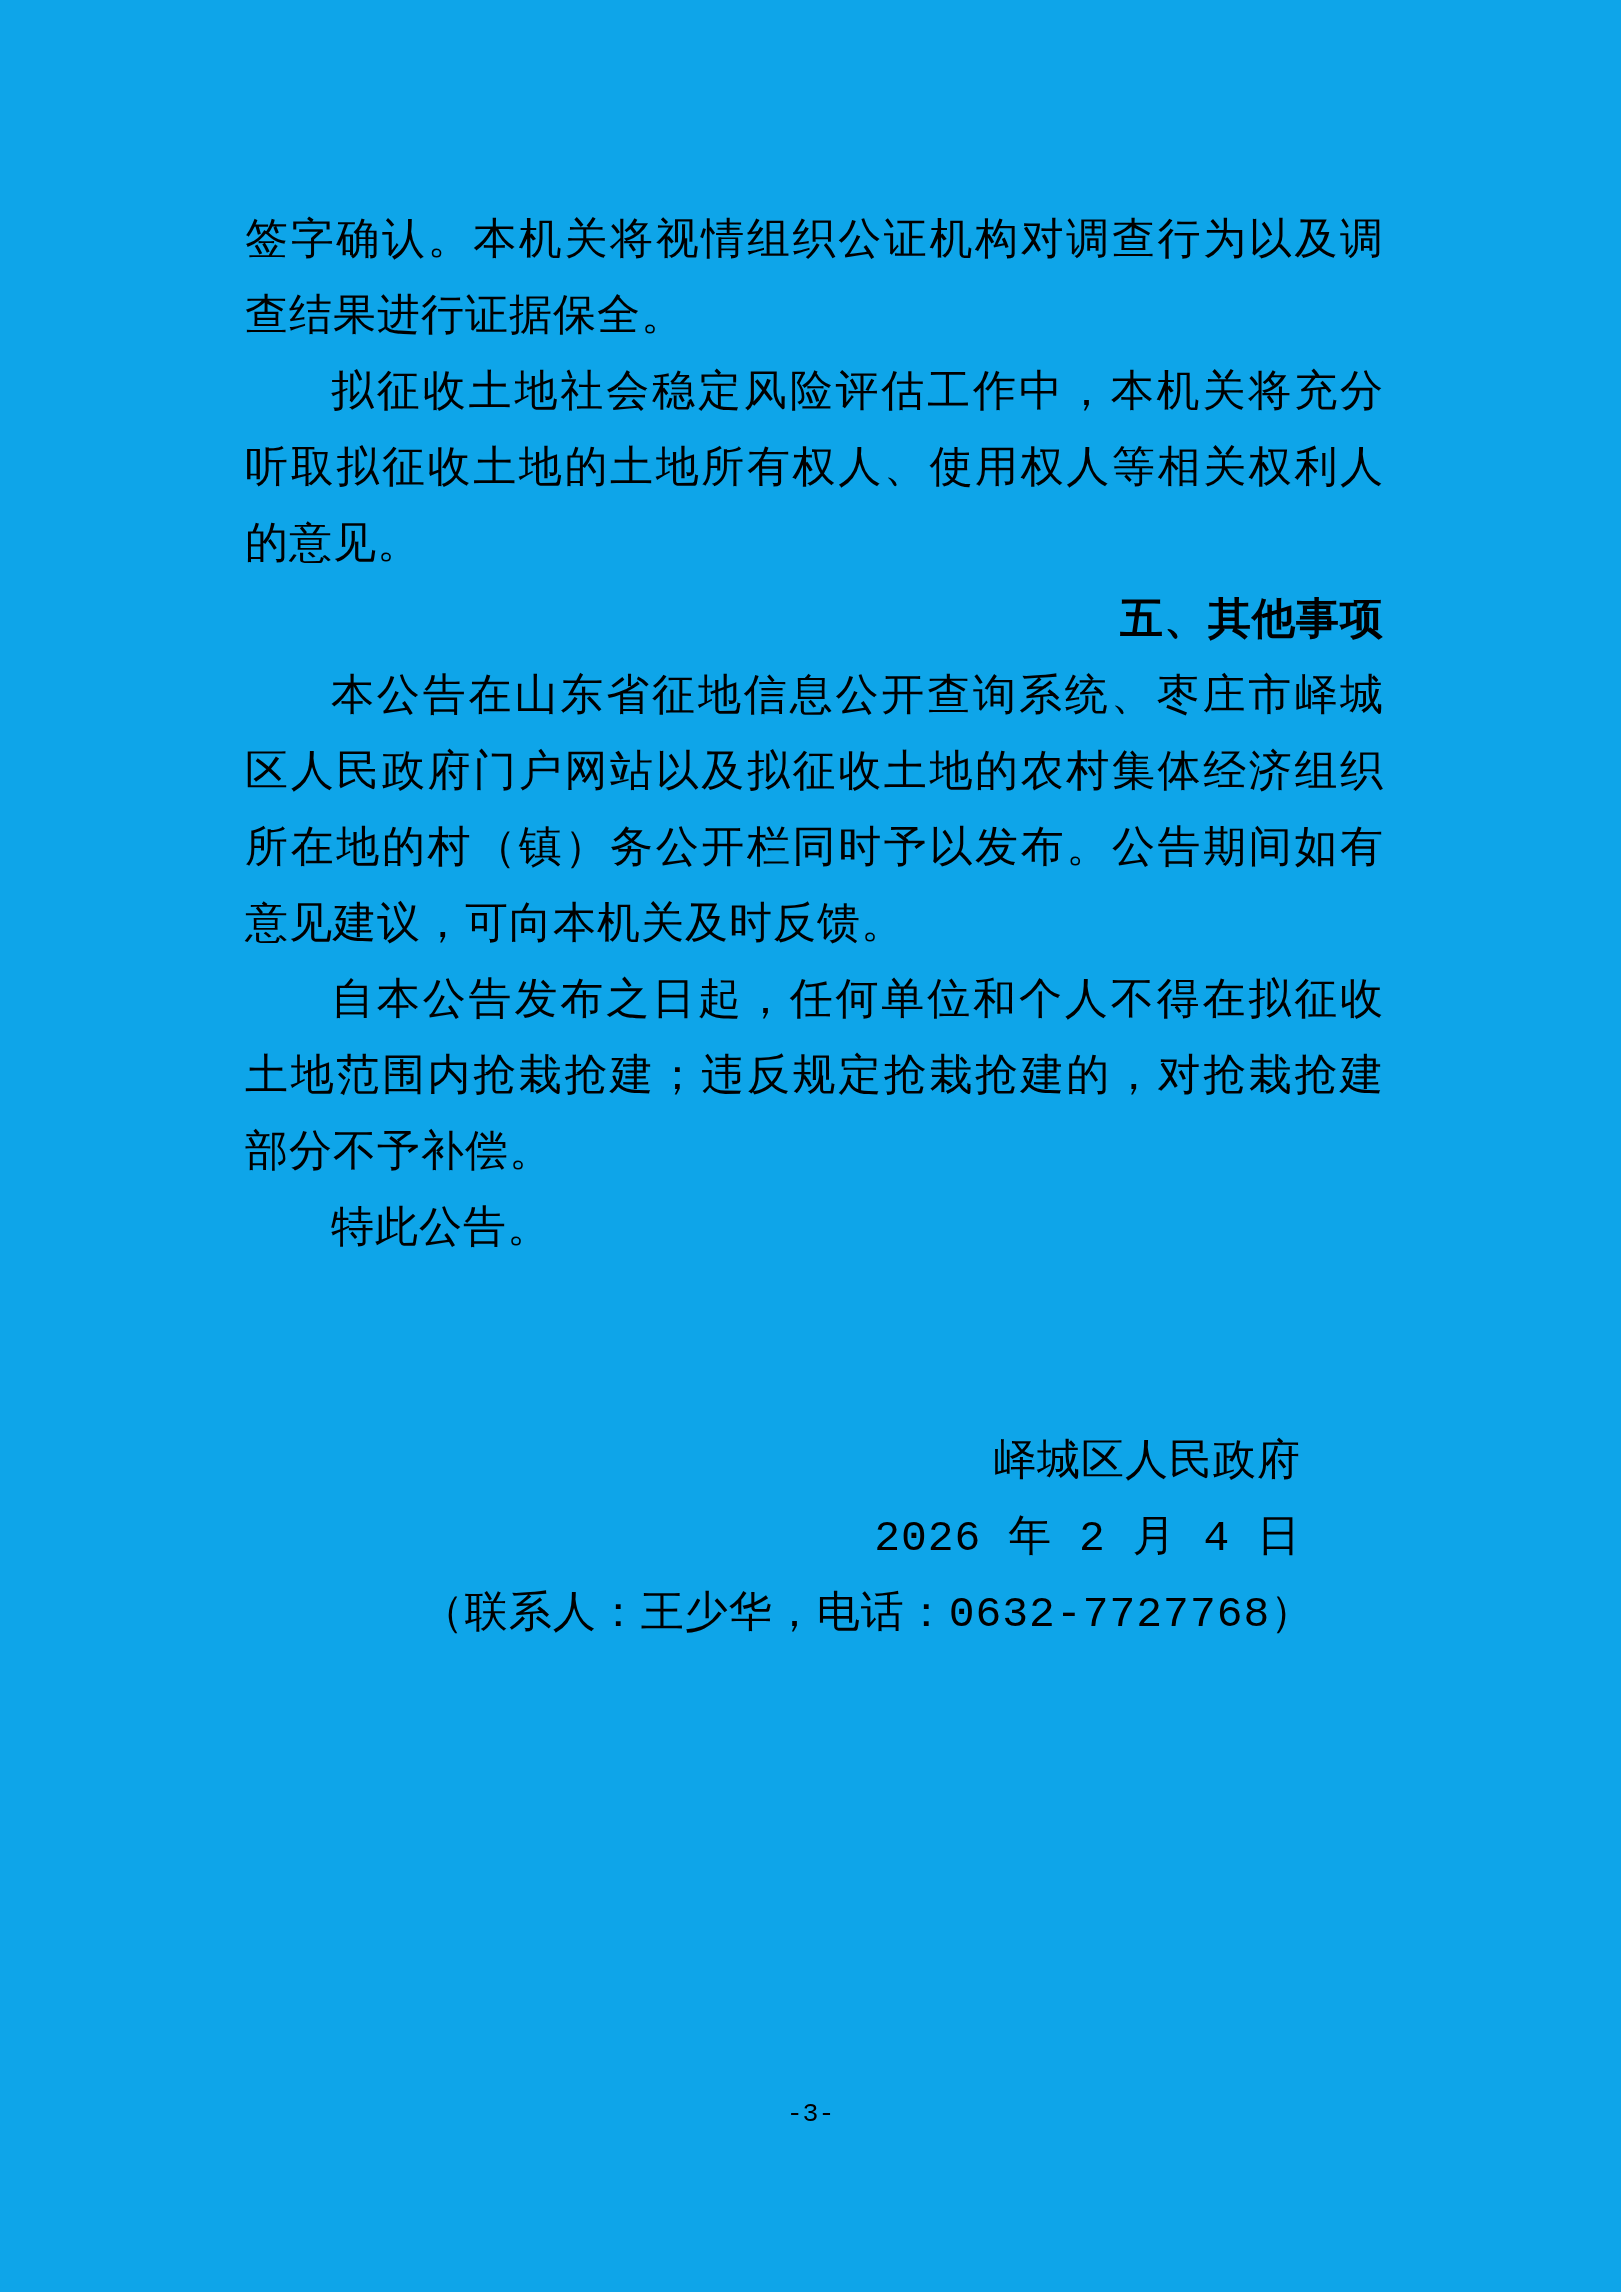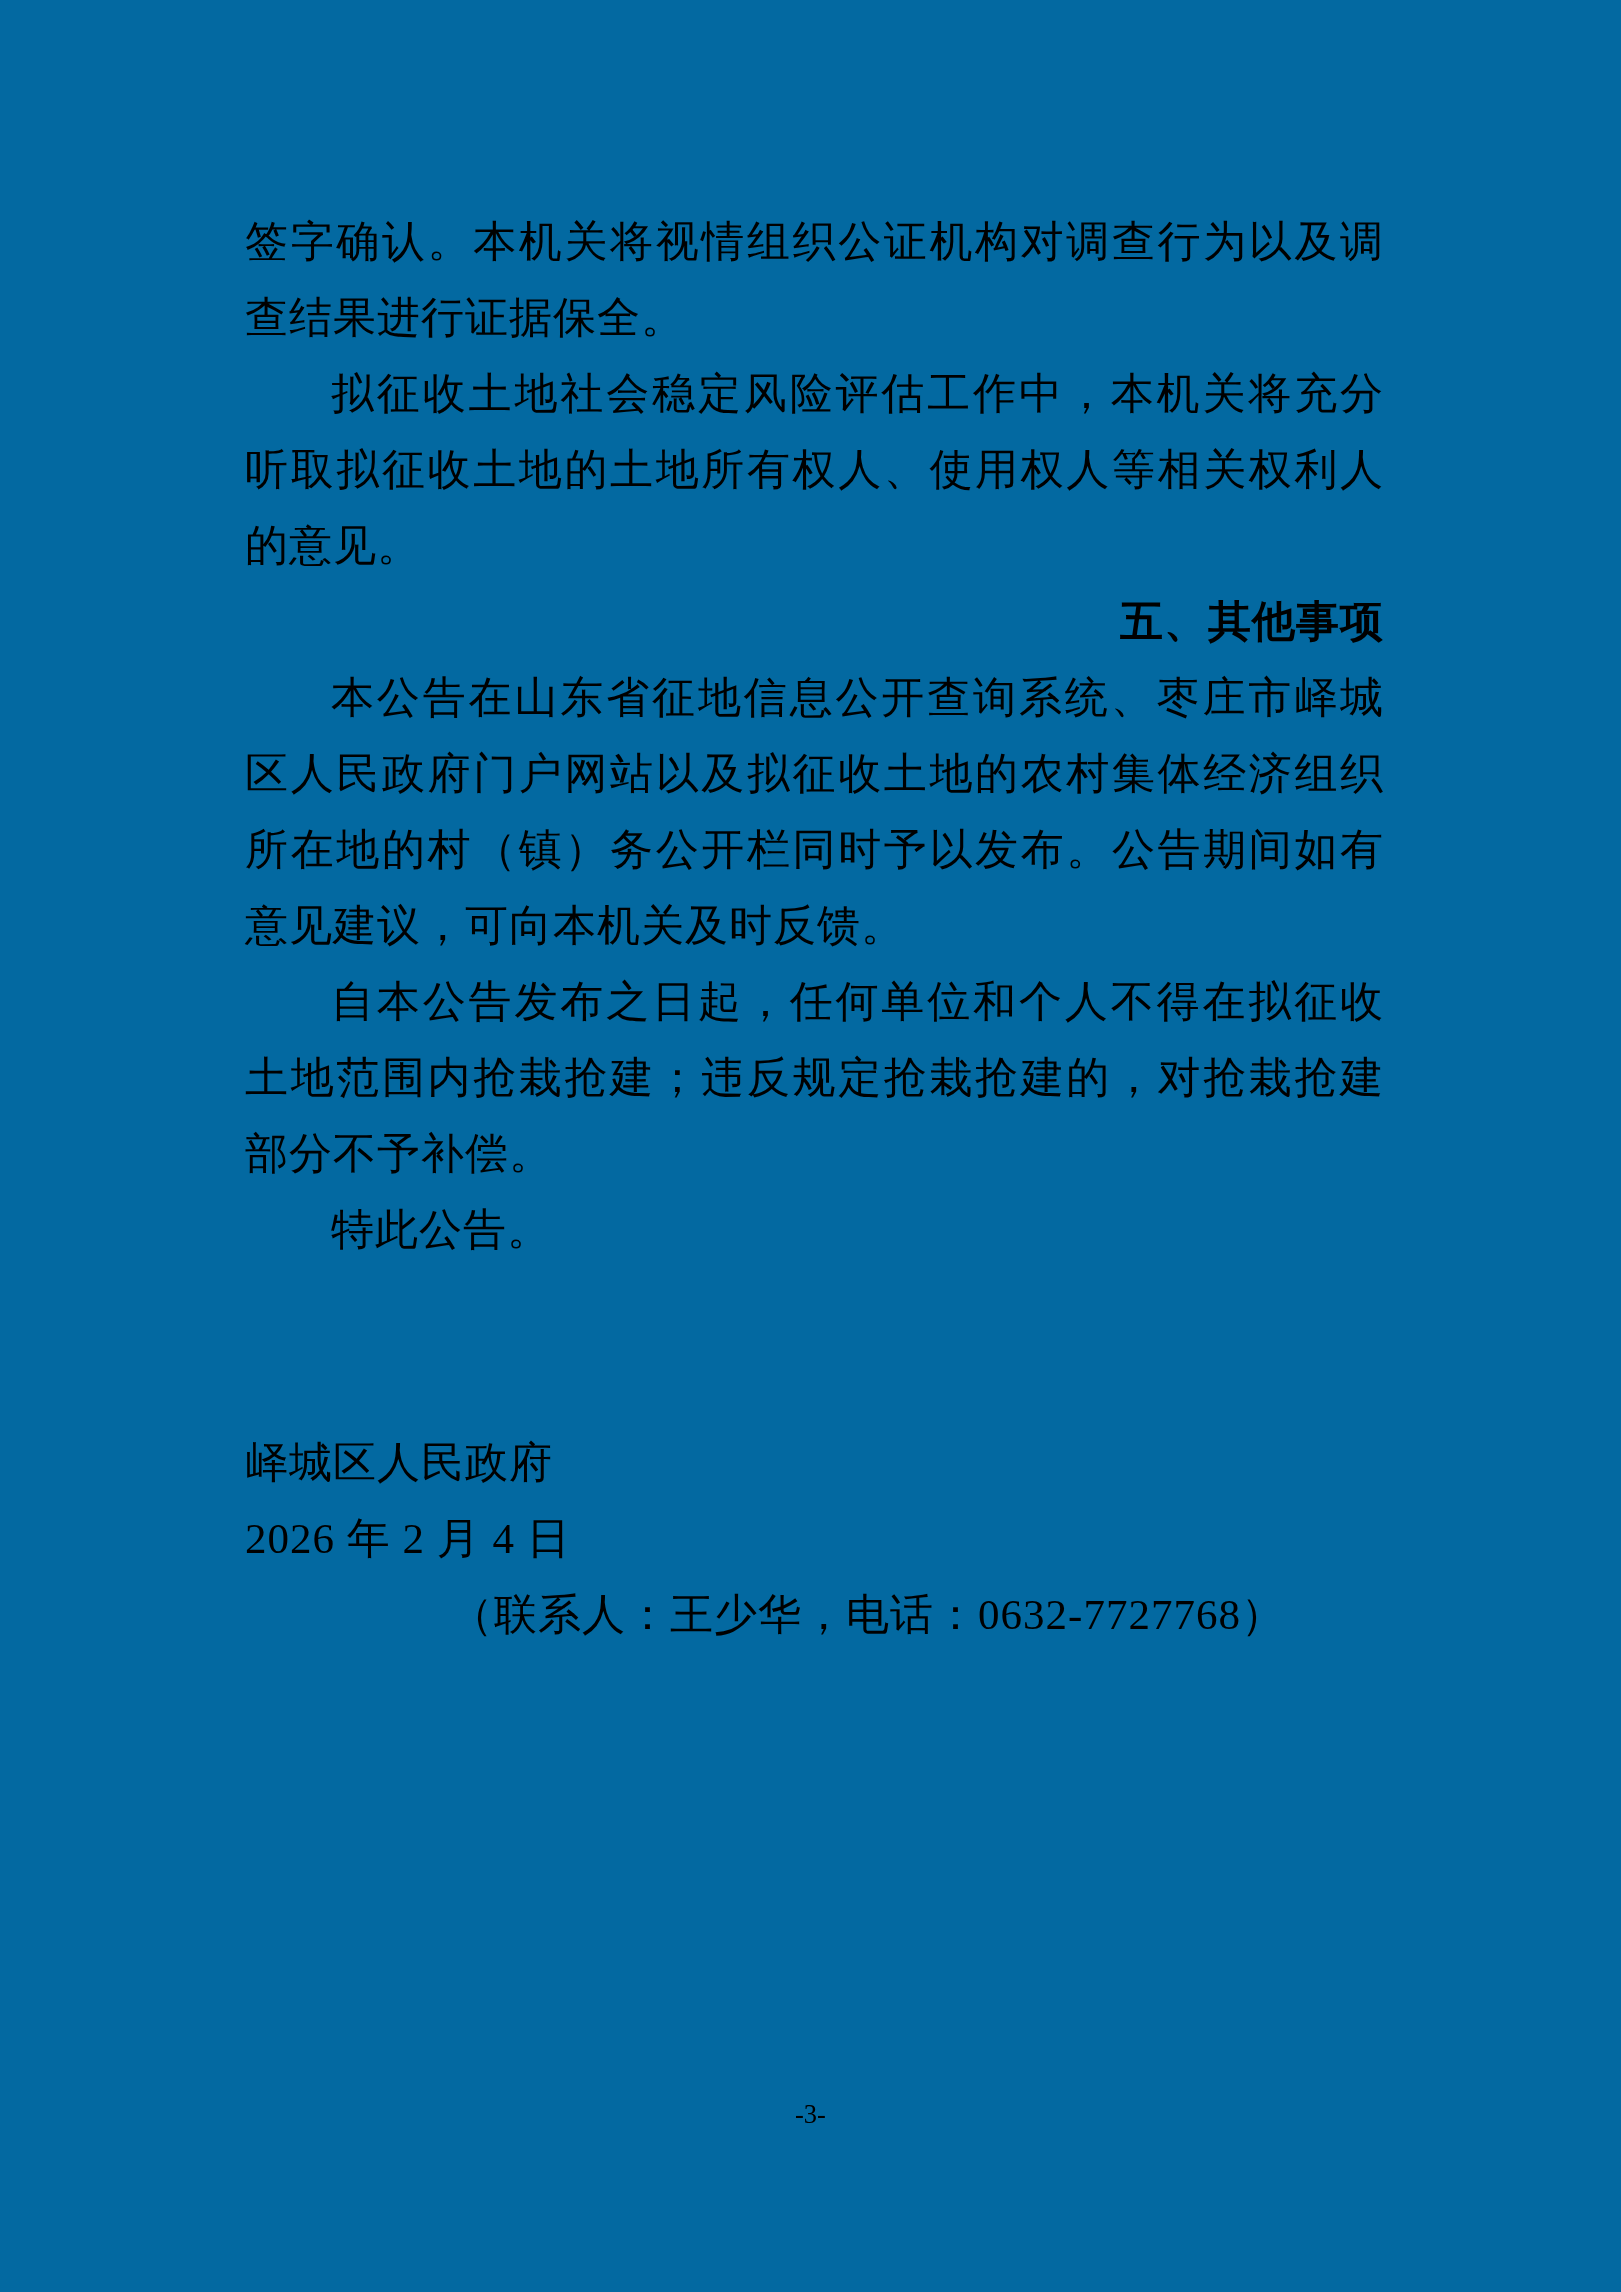--- a/index.html
+++ b/index.html
@@ -4,24 +4,24 @@
 <style>
   html, body {
     margin: 0;
     padding: 0;
     background: #888888;
   }
   .page {
     position: relative;
     width: 1621px;
     height: 2293px;
-    background: #0369a1;
+    background: #0ea5e9;
     margin: 0 auto;
     overflow: hidden;
-    font-family: Liberation Serif, serif;
+    font-family: Liberation Mono, monospace;
     color: #000000;
   }
   .content {
     position: absolute;
     left: 245px;
     top: 204px;
     width: 1139px;
     font-size: 43px;
     line-height: 76px;
     letter-spacing: 1px;
@@ -41,20 +41,21 @@
     margin: 0;
     padding: 0;
     text-indent: 86px;
     font-size: 43px;
     line-height: 76px;
     font-weight: bold;
     text-align: right;
   }
   .signature-block {
     margin-top: 157px;
+    text-align: right;
     padding-right: 83px;
   }
   .signature-line {
     line-height: 76px;
   }
   .contact-line {
     margin: 0;
     padding: 0;
     text-indent: 106px;
     text-align: center;

